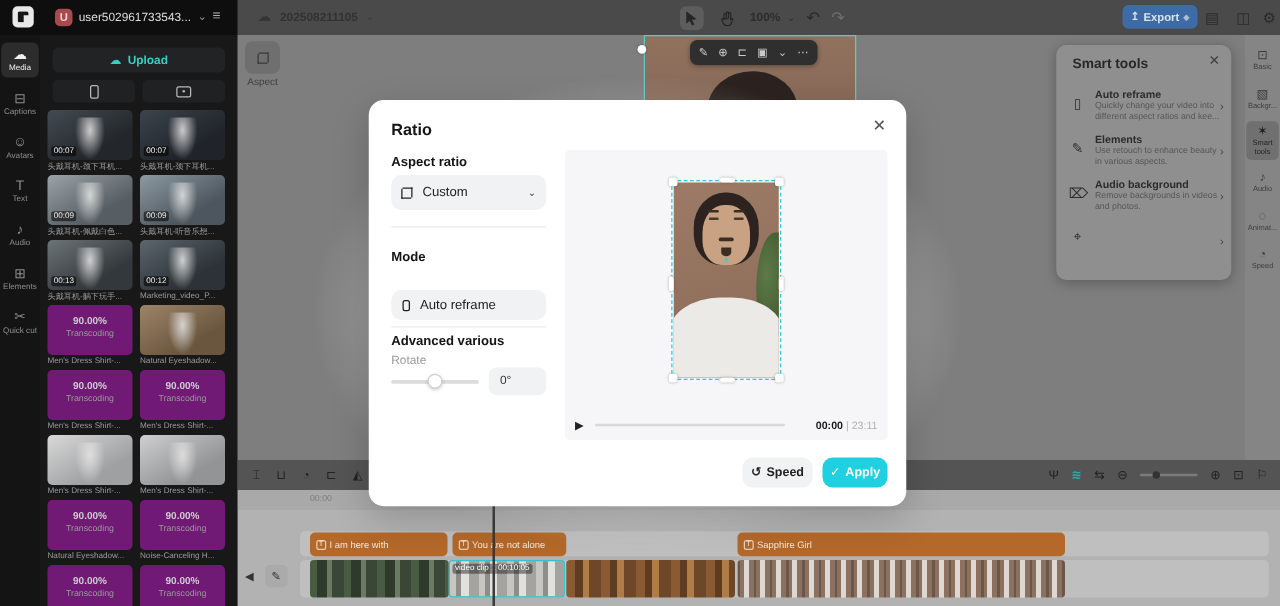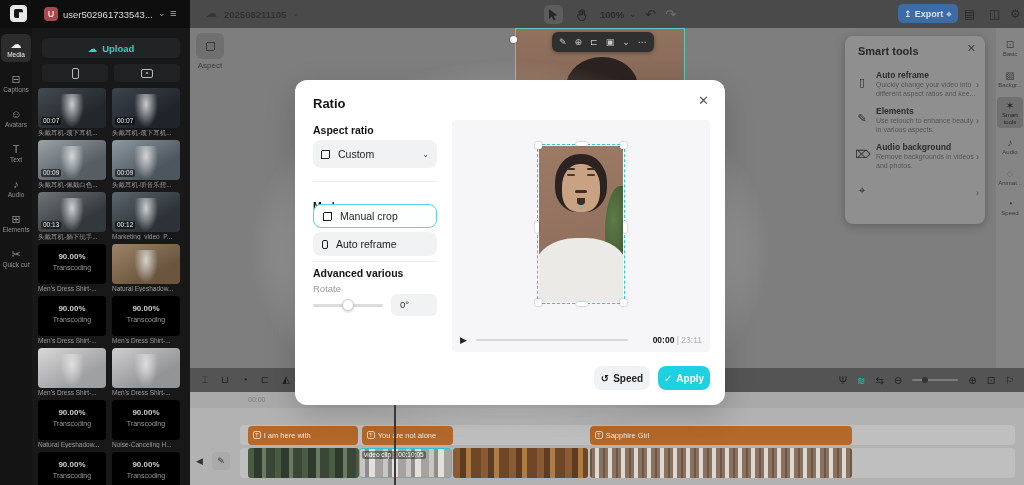--- a/index.html
+++ b/index.html
@@ -38,21 +38,21 @@
 
   
   .media{position:absolute;left:32px;top:28px;width:158px;bottom:0;background:#181818;z-index:15;overflow:hidden;}
   .upload-btn{position:absolute;left:10px;top:10px;width:138px;height:20px;background:#212324;border-radius:5px;display:flex;align-items:center;justify-content:center;gap:5px;color:#35d0c6;font-size:9.5px;font-weight:bold;}
   .dev-btn{position:absolute;top:36px;width:66px;height:18px;background:#202122;border-radius:4px;display:flex;align-items:center;justify-content:center;color:#b9b9b9;}
   .phone-mark{display:inline-block;width:7px;height:11px;border:1.2px solid currentColor;border-radius:2px;}
   .screen-mark{display:inline-block;width:12px;height:9px;border:1.2px solid currentColor;border-radius:2px;position:relative;}
   .screen-mark:after{content:"";position:absolute;left:4px;top:2.5px;width:2px;height:2px;background:currentColor;border-radius:50%;}
   .media-grid{position:absolute;left:6px;top:60px;width:146px;display:grid;grid-template-columns:68px 68px;column-gap:6px;row-gap:0;}
   .tile-wrap{height:52px;position:relative;}
-  .tile{position:absolute;left:0;top:0;width:68px;height:40px;border-radius:4px;overflow:hidden;background:#000000;}
+  .tile{position:absolute;left:0;top:0;width:68px;height:40px;border-radius:4px;overflow:hidden;background:#701a75;}
   .tile .dur{position:absolute;left:3px;bottom:3px;font-size:6.5px;color:#eeeeee;background:rgba(0,0,0,.55);padding:0 2px;border-radius:2px;line-height:8px;}
   .tile .pct{position:absolute;left:0;top:8px;width:100%;text-align:center;font-size:8px;font-weight:bold;color:#cfcfcf;}
   .tile .sta{position:absolute;left:0;top:20px;width:100%;text-align:center;font-size:7px;color:#9a9a9a;}
   .tile-label{position:absolute;left:0;top:41px;width:68px;font-size:6.5px;color:#9a9a9a;white-space:nowrap;overflow:hidden;text-overflow:ellipsis;}
   .th-hp1{background:linear-gradient(150deg,#434b52,#23272b 70%);}
   .th-hp2{background:linear-gradient(150deg,#3c444d,#20242a 70%);}
   .th-hp3{background:linear-gradient(150deg,#9aa3a8,#565e64 70%);}
   .th-hp4{background:linear-gradient(150deg,#8d9aa2,#4d565e 70%);}
   .th-hp5{background:linear-gradient(150deg,#6d7478,#33383c 70%);}
   .th-hp6{background:linear-gradient(150deg,#5d666e,#2c3237 70%);}
@@ -484,24 +484,20 @@
     <div class="m-title">Ratio</div>
     <div class="m-close">✕</div>
     <div class="m-sec" style="top:44px;">Aspect ratio</div>
     <div class="m-drop">
       <span class="crop-mark"></span>
       <span>Custom</span>
       <span class="chev">⌄</span>
     </div>
     <div class="m-div" style="top:101px;"></div>
     <div class="m-sec" style="top:120px;">Mode</div>
-    <div class="m-mode-btn sel" style="top:124px;">
-      <span class="crop-mark"></span>
-      <span>Manual crop</span>
-    </div>
     <div class="m-mode-btn" style="top:152px;">
       <span class="phone-mark" style="width:6px;height:9px;"></span>
       <span>Auto reframe</span>
     </div>
     <div class="m-div" style="top:181px;"></div>
     <div class="m-sec" style="top:187px;">Advanced various</div>
     <div class="m-rotate-lbl">Rotate</div>
     <div class="m-slider">
         <i></i>
       </div>

